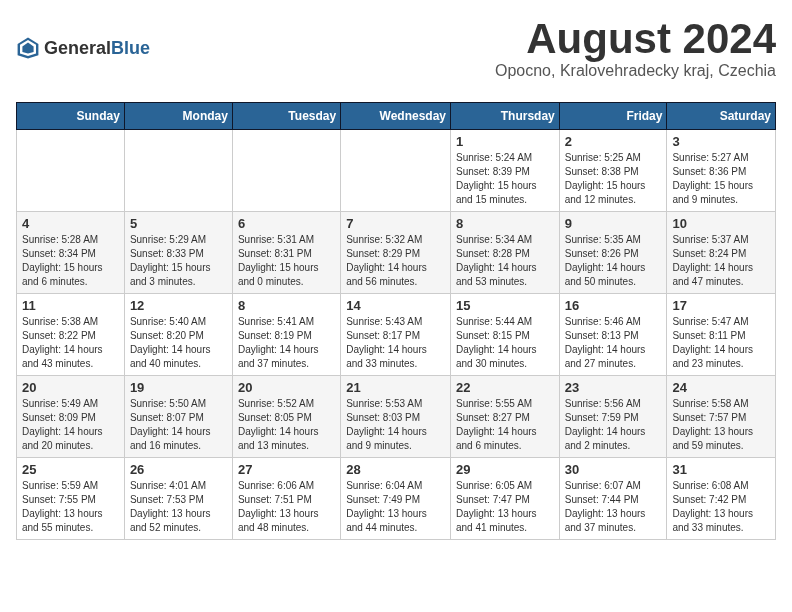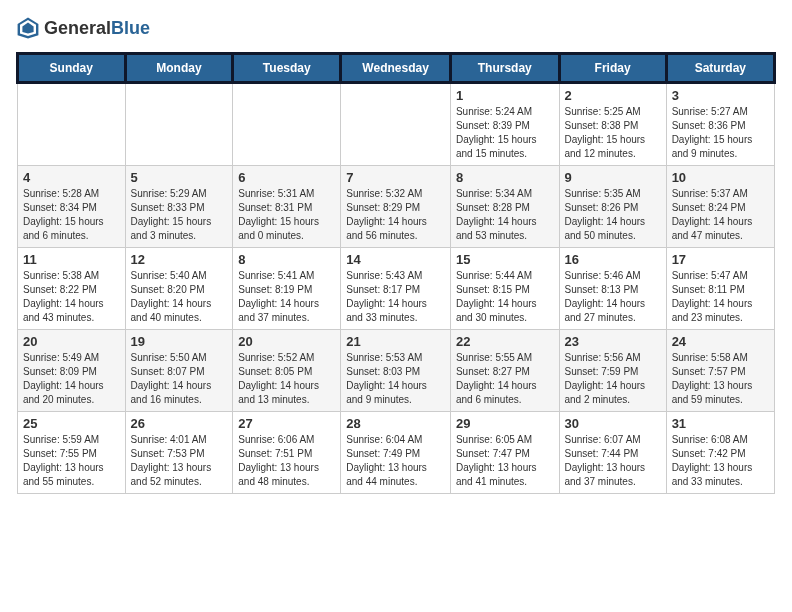--- a/index.html
+++ b/index.html
@@ -7,21 +7,21 @@
       font-family: Arial, sans-serif;
       background: #fff;
       width: 792px;
       min-height: 612px;
       padding: 16px;
     }
     .header-section {
       display: flex;
       justify-content: space-between;
       align-items: center;
-      margin-bottom: 12px;
+      margin-bottom: 22px;
     }
     .logo {
       display: flex;
       align-items: center;
       gap: 4px;
     }
     .logo-text-general {
       font-size: 18px;
       font-weight: bold;
       color: #333;
@@ -50,24 +50,24 @@
     }
     table {
       width: 100%;
       border-collapse: collapse;
       font-size: 10.5px;
     }
     thead tr th {
       background-color: #2a6496;
       color: white;
       padding: 6px 4px;
-      text-align: center;
+      text-align: right;
       font-size: 12px;
       font-weight: bold;
-      border: 3px solid #0f172a;
+      border: 1px solid #0f172a;
     }
     tbody tr td {
       border: 1px solid #ccc;
       vertical-align: top;
       padding: 4px 5px;
       width: 113px;
       min-height: 80px;
     }
     tbody tr:nth-child(even) td {
       background-color: #f5f5f5;
@@ -98,20 +98,24 @@
   <div class="logo">
     <svg class="logo-icon" viewBox="0 0 30 30" xmlns="http://www.w3.org/2000/svg">
       <polygon points="15,2 28,10 28,24 15,28 2,24 2,10" fill="#2a6496"></polygon>
       <polygon points="15,5 25,11 25,22 15,25 5,22 5,11" fill="#fff"></polygon>
       <polygon points="15,8 22,13 22,20 15,22 8,20 8,13" fill="#2a6496"></polygon>
     </svg>
     <div>
       <span class="logo-text-general">General</span><span class="logo-text-blue">Blue</span>
     </div>
   </div>
+  <div class="title-section">
+    <div class="calendar-title">August 2024</div>
+    <div class="calendar-subtitle">Opocno, Kralovehradecky kraj, Czechia</div>
+  </div>
 </div>
 
 <table>
   <thead>
     <tr id="weekday-header">
     <th>Sunday</th>
         <th>Monday</th>
         <th>Tuesday</th>
         <th>Wednesday</th>
         <th>Thursday</th>

